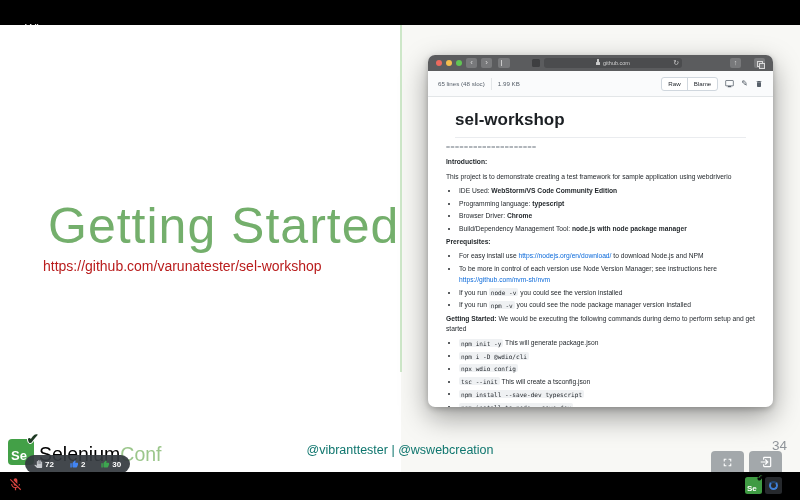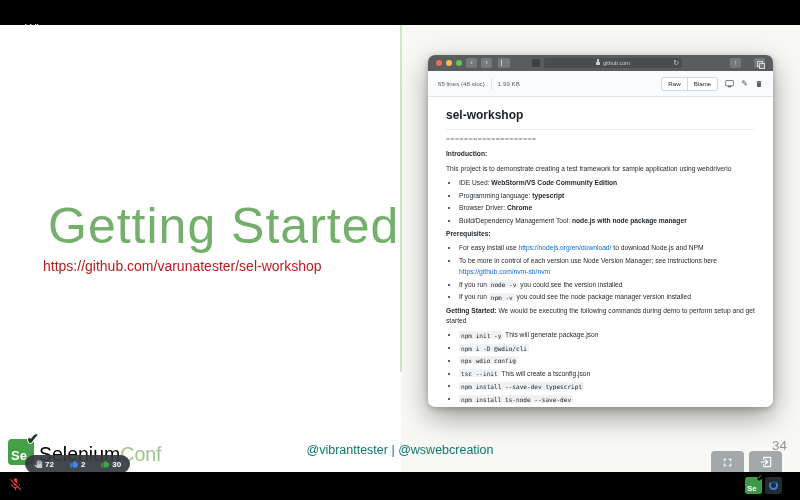--- a/index.html
+++ b/index.html
@@ -46,21 +46,21 @@
   .fh-left{display:flex;align-items:center;gap:6px}
   .fh-sep{width:1px;height:12px;background:#e3e6e8}
   .fh-right{margin-left:auto;display:flex;align-items:center;gap:7px}
   .btngroup{display:flex;border:1px solid #d0d7de;border-radius:3px;overflow:hidden;background:#fff}
   .btngroup .gbtn{padding:2.5px 6px;font-size:6.2px;color:#24292f}
   .btngroup .gbtn + .gbtn{border-left:1px solid #d0d7de}
   .fh-icon{display:flex;align-items:center;color:#57606a}
   .pencil-glyph{font-size:8px;line-height:8px}
 
   .readme{padding:9px 18px;font-size:6.7px;line-height:1.6;color:#24292e}
-  .readme h1{font-size:12px;font-weight:700;color:#1b1f23;margin:0 0 4px;padding-bottom:4px;border-bottom:1px solid #eaecef}
+  .readme h1{font-size:17px;font-weight:700;color:#1b1f23;margin:0 9px 4px;padding-bottom:4px;border-bottom:1px solid #eaecef}
   .readme p{margin:0 0 3.5px}
   .readme p.equals{font-family:"DejaVu Sans Mono",monospace;color:#6a737d;letter-spacing:.5px;margin:0 0 4.5px}
   .readme ul{margin:0 0 2.5px;padding-left:13px}
   .readme li{margin-bottom:2px}
   .readme a{color:#0a69da;text-decoration:none}
   .readme code{font-family:"DejaVu Sans Mono",monospace;font-size:6.1px;background:#eff1f3;padding:.5px 2px;border-radius:2px}
   .readme strong{font-weight:700;color:#1f2428}
 
   
   .handles{position:absolute;left:0;right:0;top:418px;text-align:center;color:#0f766e;font-size:12.5px}

